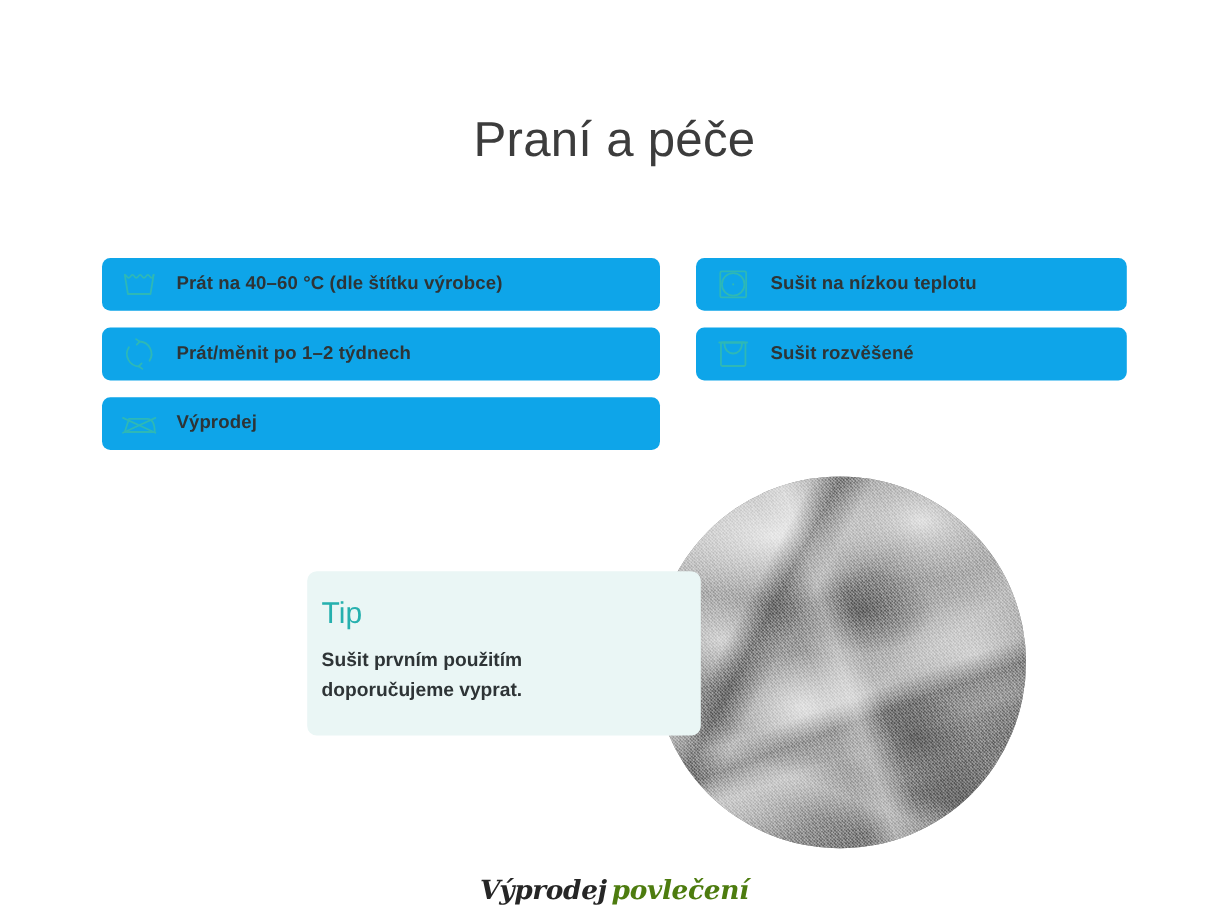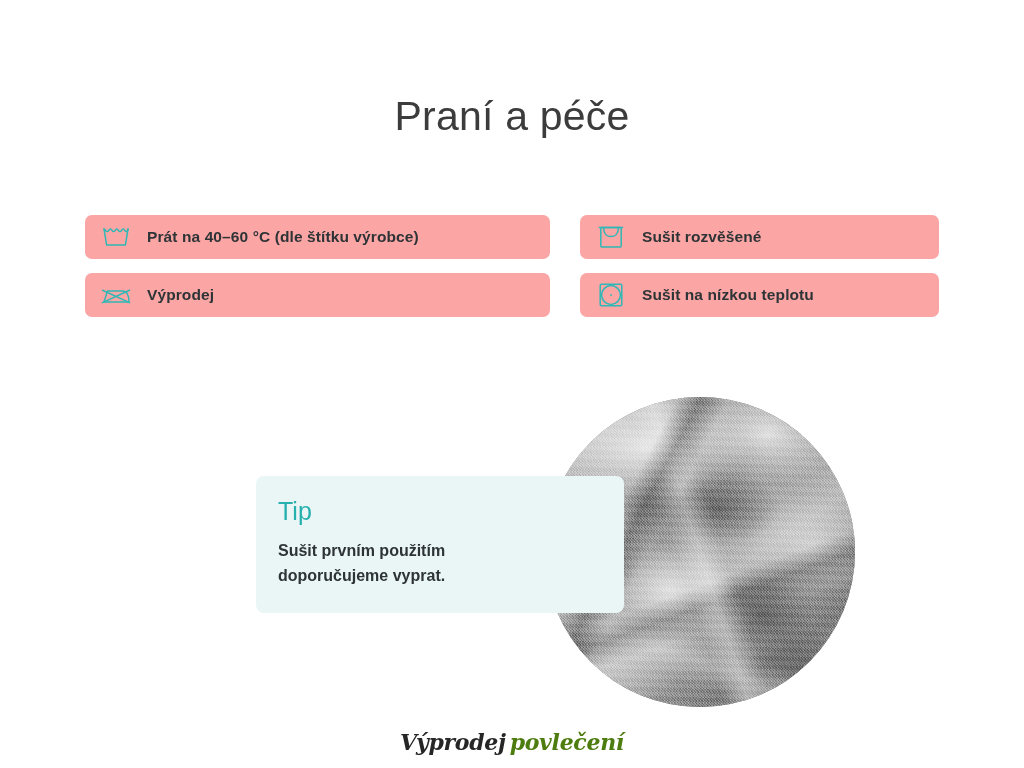--- a/index.html
+++ b/index.html
@@ -50,21 +50,21 @@
   .care-col {
     display: flex;
     flex-direction: column;
     gap: 14px;
   }
   .care-col.left  { width: 465px; }
   .care-col.right { width: 359px; }
 
   .care-row {
     height: 44px;
-    background: #fca5a5;
+    background: #0ea5e9;
     border-radius: 7px;
     display: flex;
     align-items: center;
     padding: 0 14px;
     box-sizing: border-box;
     text-align: center;
   }
   .care-icon {
     width: 34px;
     height: 30px;
@@ -128,26 +128,26 @@
       linear-gradient(72deg,  rgba(255,255,255,0) 44%, rgba(255,255,255,0.32) 50%, rgba(255,255,255,0) 56%),
       linear-gradient(160deg, rgba(0,0,0,0) 58%, rgba(0,0,0,0.26) 63%, rgba(0,0,0,0) 69%),
       linear-gradient(20deg,  rgba(255,255,255,0) 18%, rgba(255,255,255,0.26) 24%, rgba(255,255,255,0) 30%);
   }
 
   
   .tip-card {
     position: absolute;
     left: 256px;
     top: 444px;
-    width: 368px;
+    width: 328px;
     height: 137px;
     background: #eaf6f5;
     border-radius: 8px;
     box-sizing: border-box;
-    padding: 22px 24px 0 22px;
+    padding: 22px 24px 0 12px;
   }
   .tip-title {
     font-size: 25px;
     color: #26b0ae;
     font-weight: 400;
     line-height: 1.1;
     margin-bottom: 12px;
   }
   .tip-text {
     font-size: 16px;
@@ -187,56 +187,67 @@
       <div class="care-row">
         <span class="care-icon">
           <svg width="30" height="26" viewBox="0 0 30 26" fill="none" stroke="#2eb8b6" stroke-width="1.5" stroke-linecap="round" stroke-linejoin="round">
             <path d="M3 5 L5.6 21 L24.4 21 L27 5"></path>
             <path d="M3 5 C4.6 5, 4.6 7.6, 6.2 7.6 C7.8 7.6, 7.8 5, 9.4 5 C11 5, 11 7.6, 12.6 7.6 C14.2 7.6, 14.2 5, 15.8 5 C17.4 5, 17.4 7.6, 19 7.6 C20.6 7.6, 20.6 5, 22.2 5 C23.8 5, 23.8 7.6, 25.4 7.6 C26.2 7.6, 26.6 6.9, 27 5"></path>
           </svg>
         </span>
         <span class="care-label">Prát na 40–60 °C (dle štítku výrobce)</span>
       </div>
 
+      <div class="care-row">
+        <span class="care-icon">
+          <svg width="28" height="28" viewBox="0 0 28 28" fill="none" stroke="#2eb8b6" stroke-width="1.5" stroke-linecap="round" stroke-linejoin="round">
+            <path d="M14 3.6 A10.4 10.4 0 0 1 22.6 19.6"></path>
+            <path d="M14 24.4 A10.4 10.4 0 0 1 5.4 8.4"></path>
+            <path d="M11.4 1.6 L14.4 3.7 L12 6.2"></path>
+            <path d="M16.6 26.4 L13.6 24.3 L16 21.8"></path>
+          </svg>
+        </span>
+        <span class="care-label">Prát/měnit po 1–2 týdnech</span>
+      </div>
 
       <div class="care-row">
         <span class="care-icon">
           <svg width="32" height="22" viewBox="0 0 32 22" fill="none" stroke="#2eb8b6" stroke-width="1.5" stroke-linecap="round" stroke-linejoin="round">
             <path d="M4 18 L7.5 7 L23 7 C26.5 7, 28.8 10.5, 29 18 Z"></path>
             <path d="M2.5 6.2 L29.5 18.6"></path>
             <path d="M29.5 6.2 L2.5 18.6"></path>
           </svg>
         </span>
         <span class="care-label">Výprodej</span>
       </div>
 
     </div>
 
     <div class="care-col right">
 
       <div class="care-row">
         <span class="care-icon">
           <svg width="26" height="26" viewBox="0 0 26 26" fill="none" stroke="#2eb8b6" stroke-width="1.5" stroke-linecap="round" stroke-linejoin="round">
+            <rect x="2.2" y="2.2" width="21.6" height="21.6" rx="1.2"></rect>
+            <circle cx="13" cy="13" r="9.4"></circle>
+            <circle cx="13" cy="13" r="0.9" fill="#2eb8b6" stroke="none"></circle>
+          </svg>
+        </span>
+        <span class="care-label">Sušit na nízkou teplotu</span>
+      </div>
+
+      <div class="care-row">
+        <span class="care-icon">
+          <svg width="26" height="26" viewBox="0 0 26 26" fill="none" stroke="#2eb8b6" stroke-width="1.5" stroke-linecap="round" stroke-linejoin="round">
             <rect x="2.8" y="3.4" width="20.4" height="19.6" rx="1"></rect>
             <path d="M1.4 3.4 L24.6 3.4"></path>
             <path d="M5.6 3.4 C5.6 9.8, 9.2 12.6, 13 12.6 C16.8 12.6, 20.4 9.8, 20.4 3.4"></path>
           </svg>
         </span>
         <span class="care-label">Sušit rozvěšené</span>
-      </div>
-
-      <div class="care-row">
-        <span class="care-icon">
-          <svg width="26" height="26" viewBox="0 0 26 26" fill="none" stroke="#2eb8b6" stroke-width="1.5" stroke-linecap="round" stroke-linejoin="round">
-            <rect x="2.2" y="2.2" width="21.6" height="21.6" rx="1.2"></rect>
-            <circle cx="13" cy="13" r="9.4"></circle>
-            <circle cx="13" cy="13" r="0.9" fill="#2eb8b6" stroke="none"></circle>
-          </svg>
-        </span>
-        <span class="care-label">Sušit na nízkou teplotu</span>
       </div>
 
     </div>
   </div>
 
   <div class="photo-circle">
     <div class="fabric"></div>
     <div class="folds"></div>
     <div class="grain"></div>
   </div>

